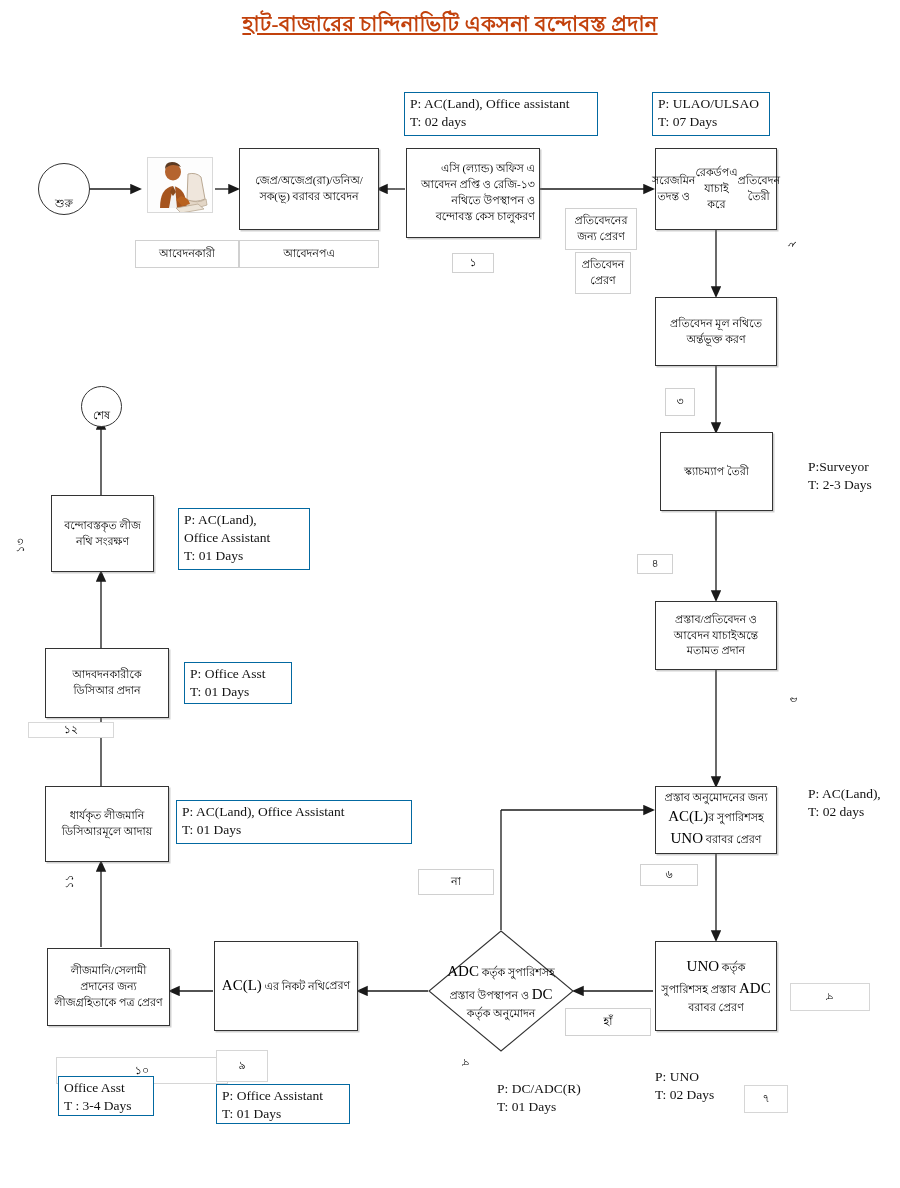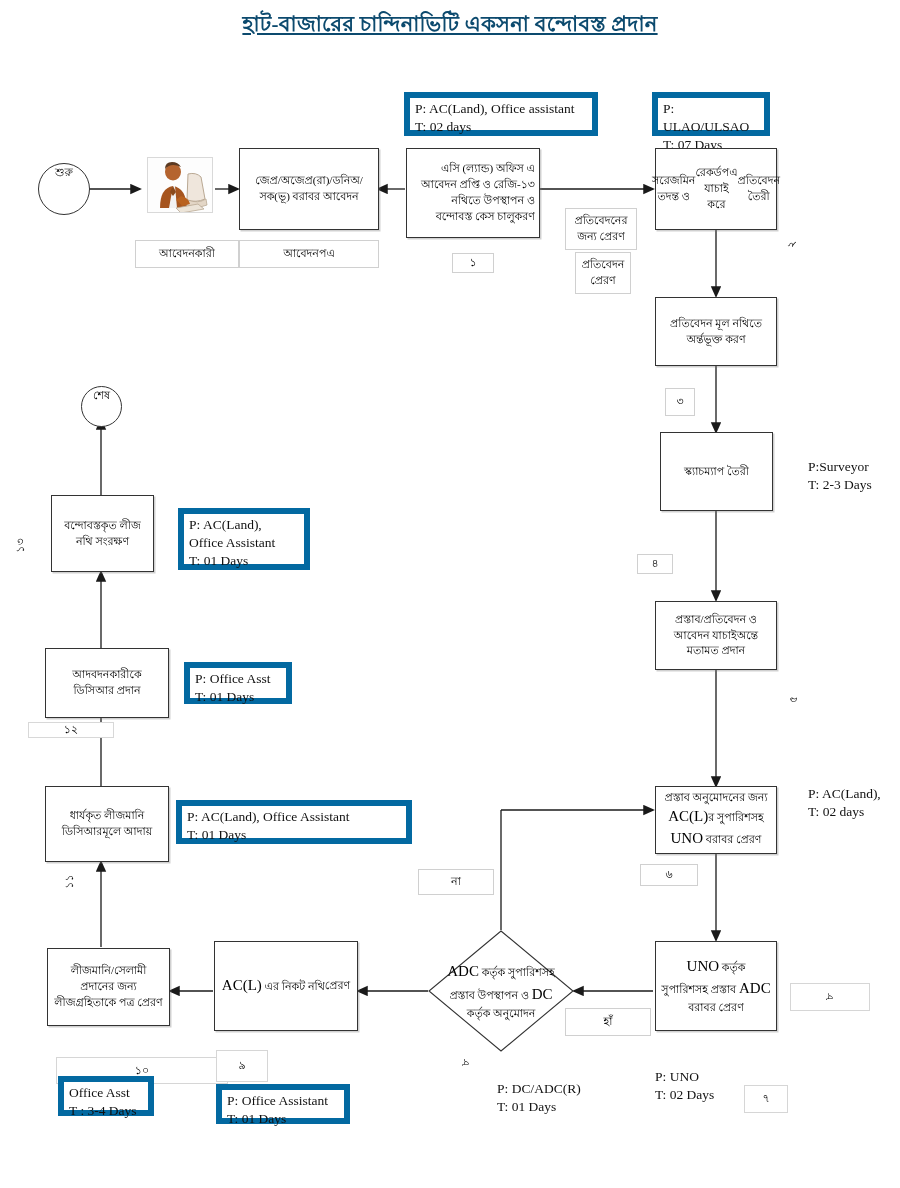--- a/index.html
+++ b/index.html
@@ -11,21 +11,21 @@
     font-family: "Liberation Serif", serif;
     overflow: hidden;
   }
   #canvas { position:absolute; left:0; top:0; width:900px; height:1188px; }
 
   .title {
     position:absolute; left:0; top:8px; width:900px;
     text-align:center;
     font-family: "Liberation Serif", serif;
     font-size: 21px; font-weight: bold;
-    color:#0c4a6e;
+    color:#c2410c;
     text-decoration: underline;
     letter-spacing: 0.3px;
   }
 
   
   .box {
     position:absolute;
     border:1px solid #333;
     background:#fff;
     display:flex; align-items:center; justify-content:center;
@@ -36,21 +36,21 @@
     padding:3px 4px;
     box-shadow: 1.5px 1.5px 0 rgba(120,120,120,.35);
   }
   .box .t { display:block; }
   .box.mixed { font-size:11px; }
   .box.mixed .lat { font-size:15px; font-family:"Liberation Serif", serif; }
 
   
   .note {
     position:absolute;
-    border:6px solid #0369a1;
+    border:1px solid #0369a1;
     background:#fff;
     font-size:13.5px;
     line-height:1.35;
     color:#111;
     padding:2px 5px;
     white-space:pre-line;
   }
 
   
   .lbl {
@@ -81,21 +81,21 @@
     color:#000;
   }
   .rot { transform: rotate(-90deg); display:inline-block; }
 
   
   .circ {
     position:absolute;
     border:1px solid #333;
     border-radius:50%;
     background:#fff;
-    display:flex; align-items:flex-start; justify-content:center;
+    display:flex; align-items:flex-end; justify-content:center;
     font-size:11px; color:#000;
   }
 
   
   .diamond-wrap { position:absolute; }
   .diamond-wrap .dtext {
     position:absolute; left:0; top:0; width:100%; height:100%;
     display:flex; align-items:center; justify-content:center;
     text-align:center; font-size:11px; line-height:1.5; color:#000;
   }

